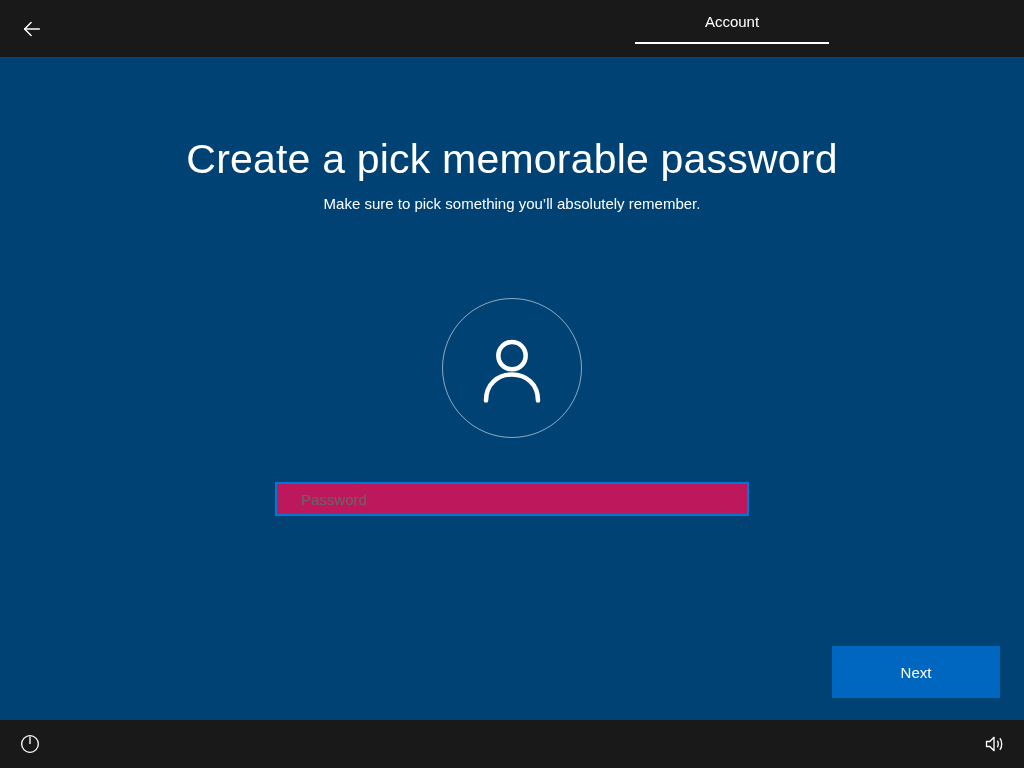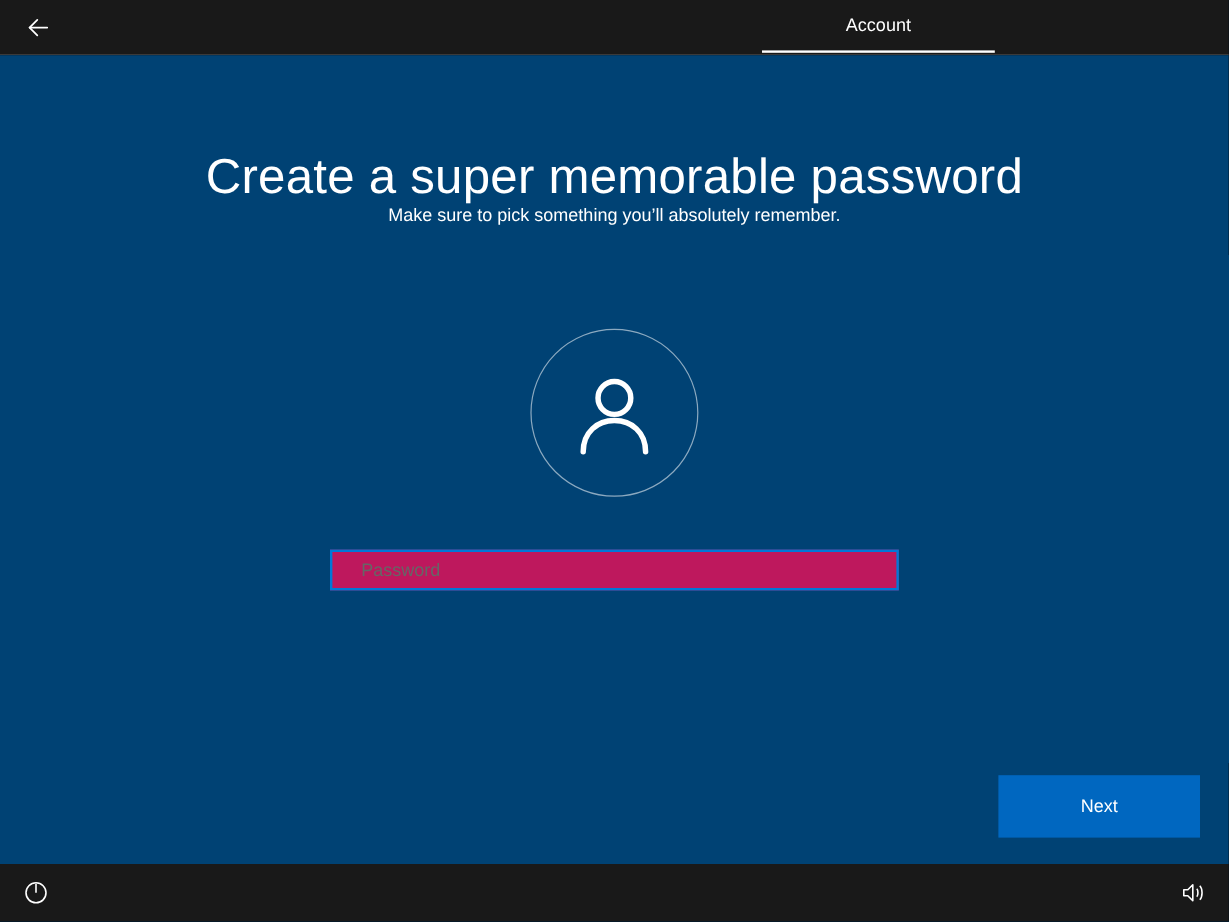--- a/index.html
+++ b/index.html
@@ -1,21 +1,21 @@
 <!DOCTYPE html>
 <html><head>
   <meta charset="utf-8">
   <style>
     * { margin: 0; padding: 0; box-sizing: border-box; }
     html, body { width: 1024px; height: 768px; overflow: hidden; font-family: "Segoe UI", "Segoe UI Light", Arial, sans-serif; }
     body { display: flex; flex-direction: column; background: #000; }
 
     
     .topbar {
-      height: 46px;
+      height: 58px;
       background: #191919;
       border-bottom: 1px solid #3a3a3a;
       display: flex;
       align-items: center;
       padding: 0 16px;
       position: relative;
       color: #fff;
     }
     .back-btn {
       width: 32px; height: 32px;
@@ -49,20 +49,21 @@
       position: relative;
       padding-top: 78px;
     }
     .title {
       font-size: 41px;
       font-weight: 300;
       letter-spacing: 0.2px;
       text-align: center;
     }
     .subtitle {
+      margin-top: 12px;
       font-size: 15px;
       font-weight: 400;
       text-align: center;
     }
 
     .avatar-circle {
       margin-top: 86px;
       width: 140px; height: 140px;
       border: 1px solid rgba(255,255,255,0.55);
       border-radius: 50%;
@@ -123,21 +124,21 @@
       <line x1="20" y1="12" x2="4" y2="12"></line>
       <polyline points="11 5 4 12 11 19"></polyline>
     </svg>
   </div>
   <div class="step-tab">
     <span>Account</span>
   </div>
 </div>
 
 <div class="main">
-  <h1 class="title">Create a super memorable password</h1>
+  <h1 class="title">Create a pick memorable password</h1>
   <p class="subtitle">Make sure to pick something you’ll absolutely remember.</p>
 
   <div class="avatar-circle">
     <svg width="78" height="78" viewBox="0 0 24 24" fill="none" stroke="#fff" stroke-width="1.4">
       <circle cx="12" cy="8.2" r="4.2"></circle>
       <path d="M4 22c0-5 3.6-8 8-8s8 3 8 8" stroke-linecap="round"></path>
     </svg>
   </div>
 
   <input type="password" class="pw-input" autofocus="" placeholder="Password" style="">

